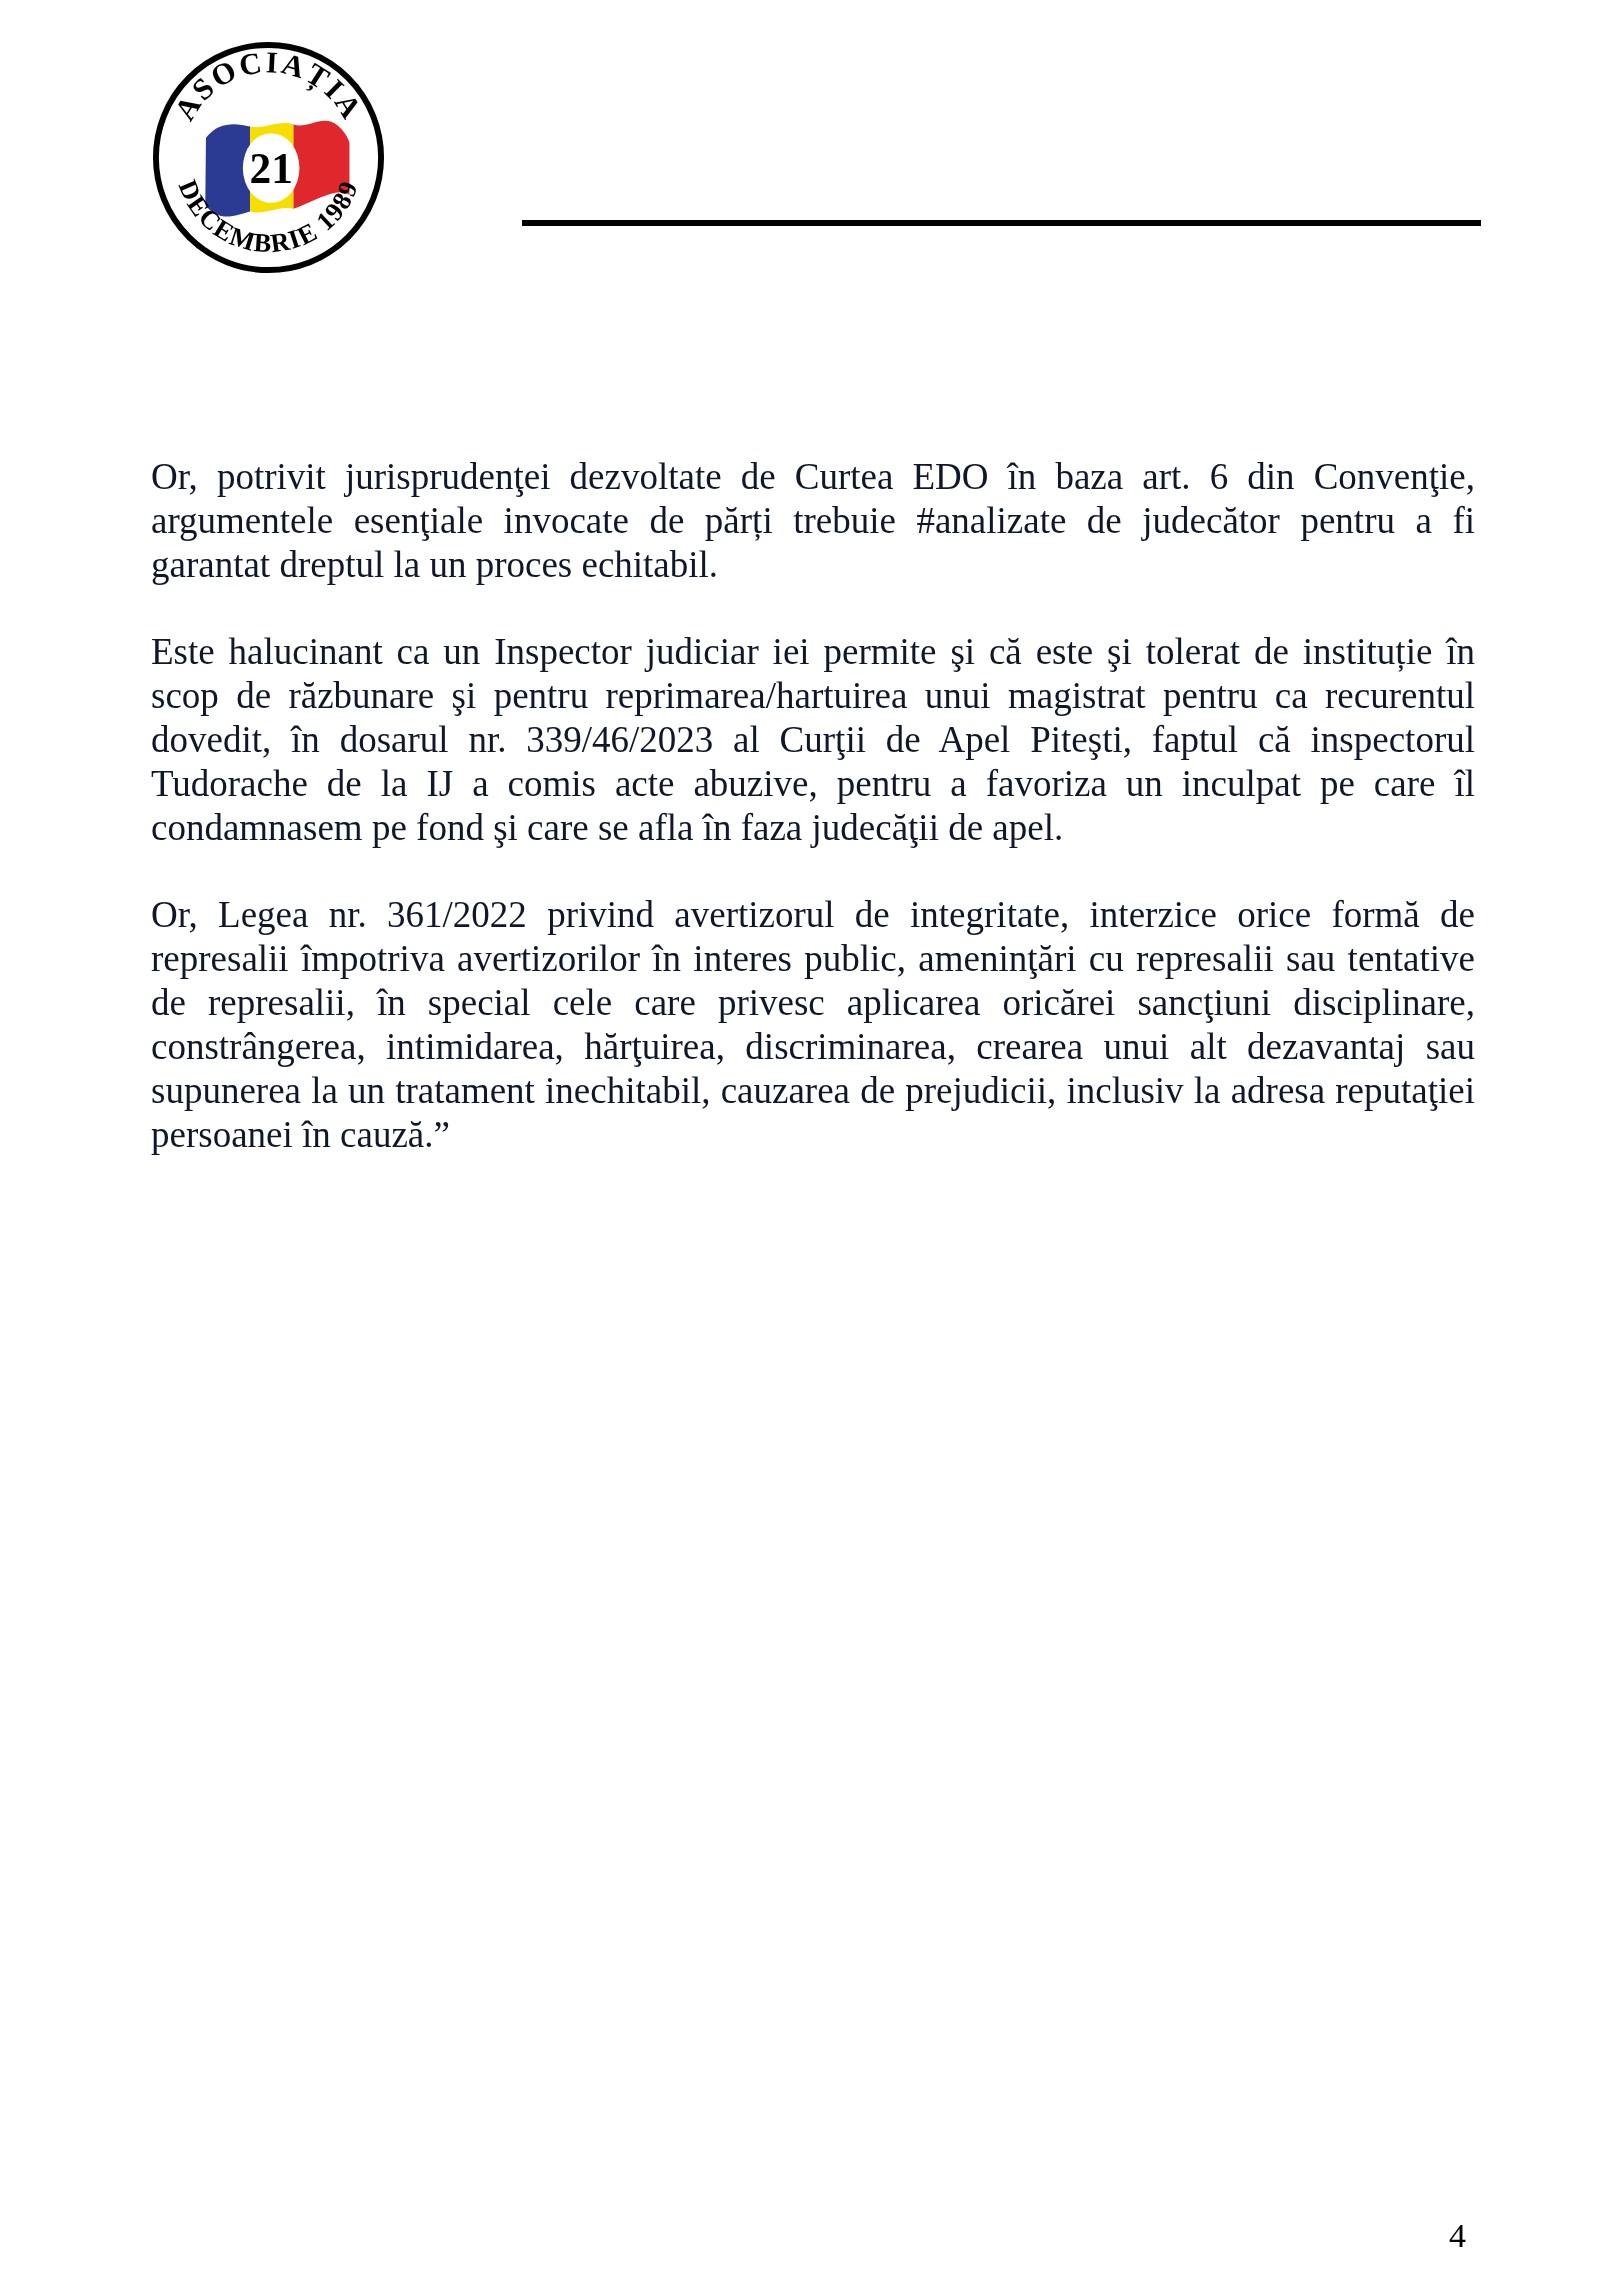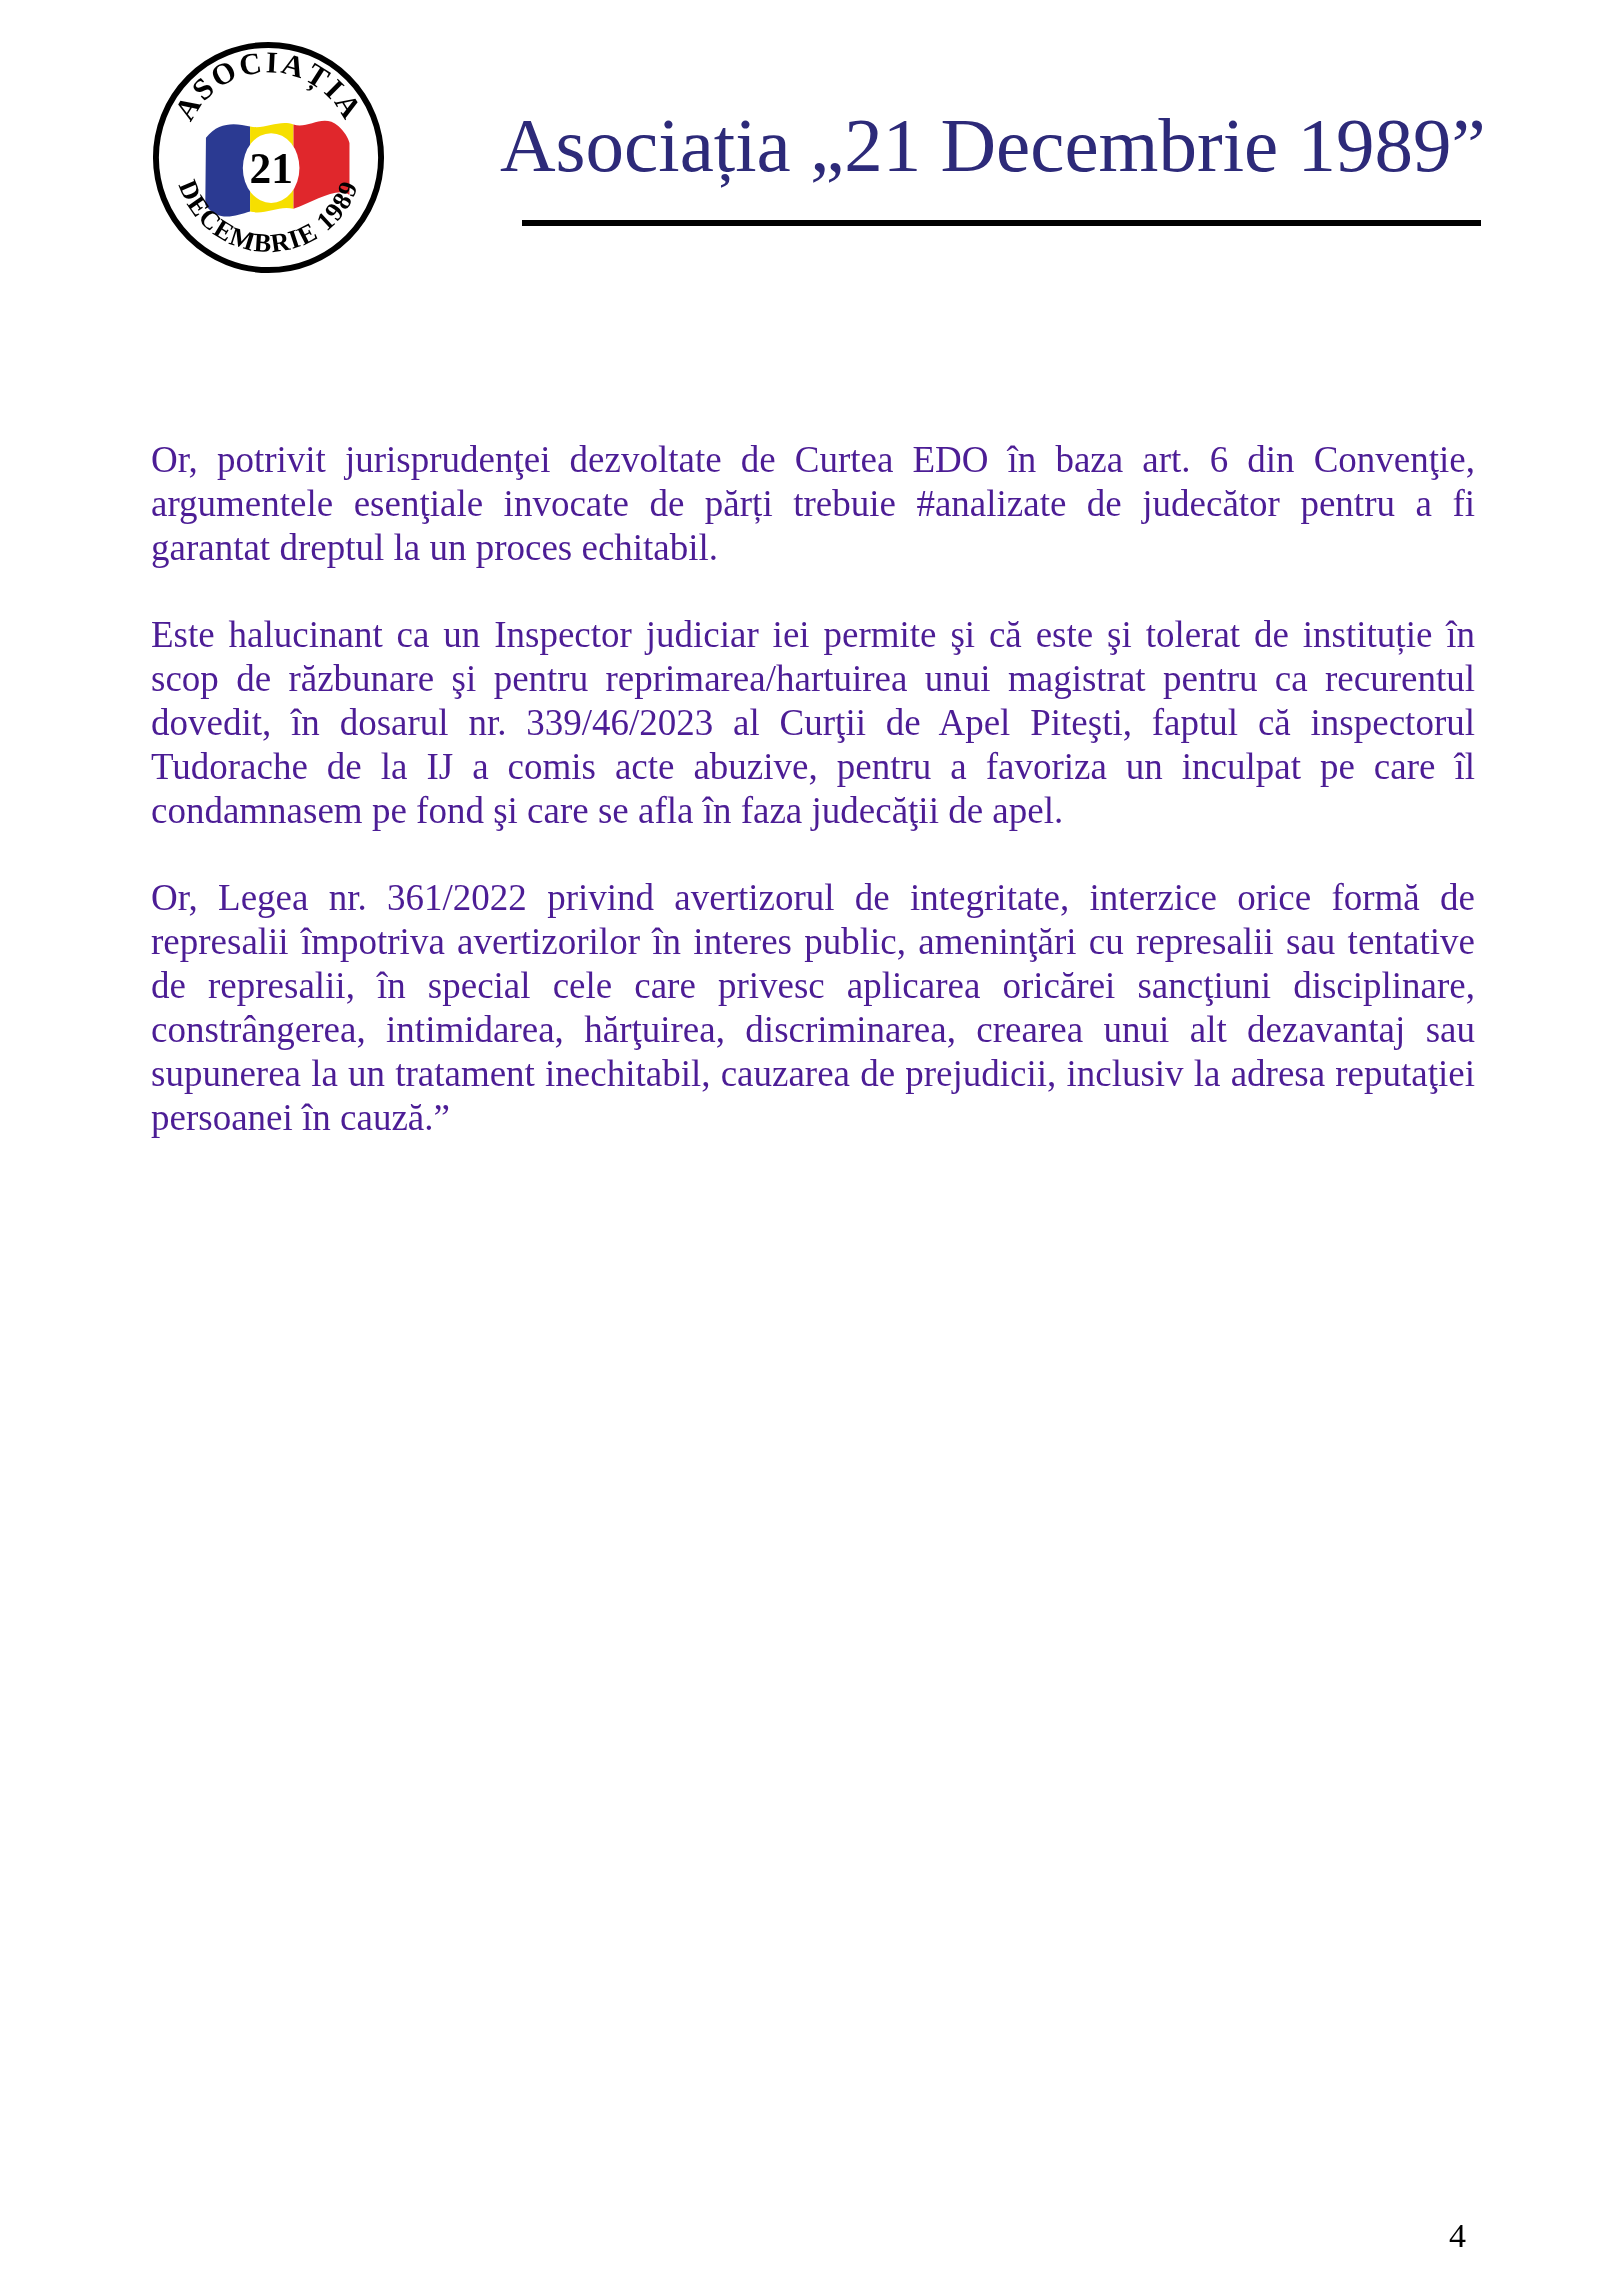--- a/index.html
+++ b/index.html
@@ -44,25 +44,25 @@
     left: 522px;
     top: 220px;
     width: 959px;
     height: 5.9px;
     background: #000000;
   }
   
   .content {
     position: absolute;
     left: 151px;
-    top: 438px;
+    top: 455px;
     width: 1324px;
     font-size: 37px;
     line-height: 44px;
-    color: #4c1d95;
+    color: #0f172a;
     text-align: justify;
     text-justify: inter-word;
   }
   .content p { margin: 0 0 43px 0; }
   
   .page-number {
     position: absolute;
     left: 1449px;
     top: 2219px;
     font-size: 34px;
@@ -95,21 +95,20 @@
 
       <text font-family="Liberation Serif, serif" font-size="46" font-weight="bold" fill="#000000" letter-spacing="4">
         <textPath href="#arcTop" startOffset="50%" text-anchor="middle">ASOCIAȚIA</textPath>
       </text>
       <text font-family="Liberation Serif, serif" font-size="40" font-weight="bold" fill="#000000" letter-spacing="2">
         <textPath href="#arcBottom" startOffset="50%" text-anchor="middle">DECEMBRIE 1989</textPath>
       </text>
     </svg>
   </div>
 
-  <h1 class="title">Asociația „21 Decembrie 1989”</h1>
   <div class="title-underline"></div>
 
   <main class="content">
     <p>Or, potrivit jurisprudenţei dezvoltate de Curtea EDO în baza art. 6 din Convenţie, argumentele esenţiale invocate de părți trebuie #analizate de judecător pentru a fi garantat dreptul la un proces echitabil.</p>
     <p>Este halucinant ca un Inspector judiciar iei permite şi că este şi tolerat de instituție în scop de răzbunare şi pentru reprimarea/hartuirea unui magistrat pentru ca recurentul dovedit, în dosarul nr. 339/46/2023 al Curţii de Apel Piteşti, faptul că inspectorul Tudorache de la IJ a comis acte abuzive, pentru a favoriza un inculpat pe care îl condamnasem pe fond şi care se afla în faza judecăţii de apel.</p>
     <p>Or, Legea nr. 361/2022 privind avertizorul de integritate, interzice orice formă de represalii împotriva avertizorilor în interes public, ameninţări cu represalii sau tentative de represalii, în special cele care privesc aplicarea oricărei sancţiuni disciplinare, constrângerea, intimidarea, hărţuirea, discriminarea, crearea unui alt dezavantaj sau supunerea la un tratament inechitabil, cauzarea de prejudicii, inclusiv la adresa reputaţiei persoanei în cauză.”</p>
   </main>
 
   <div class="page-number">4</div>
 

